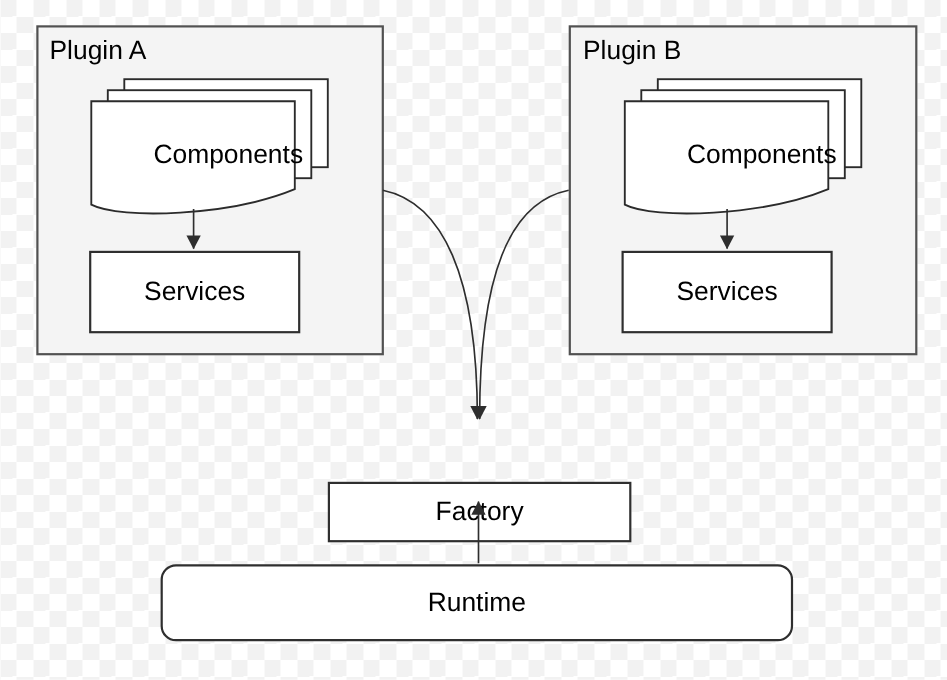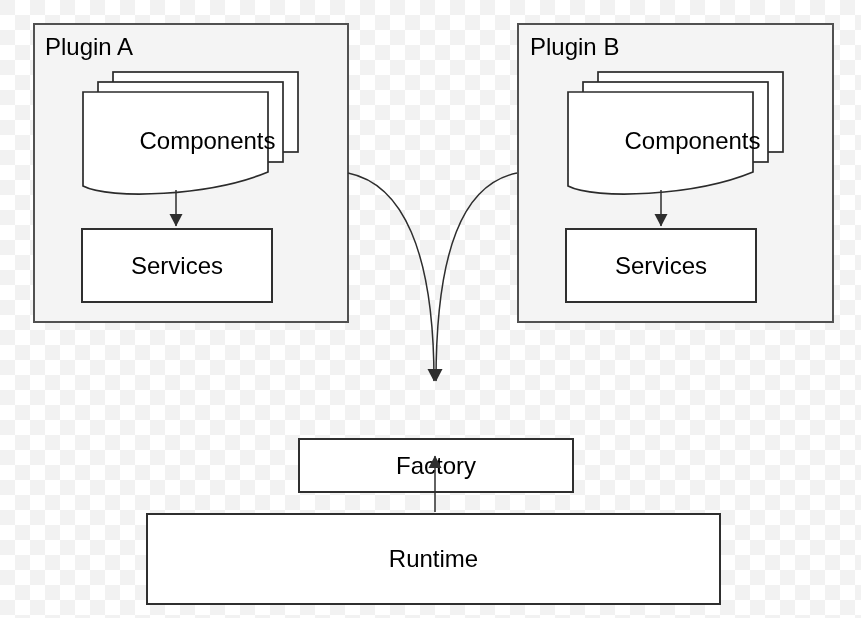--- a/index.html
+++ b/index.html
@@ -70,21 +70,21 @@
 
   <div class="node" style="left:81px; top:228px; width:192px; height:75px;">
     <span>Services</span>
   </div>
   <div class="node" style="left:565px; top:228px; width:192px; height:75px;">
     <span>Services</span>
   </div>
   <div class="node" style="left:298px; top:390px; width:276px; height:55px;margin-top:48px;">
     <span>Factory</span>
   </div>
-  <div class="node" style="left:146px; top:513px; width:575px; height:92px;">
+  <div class="node" style="left:146px; top:513px; width:575px; height:70px;border-radius:14px;">
     <span>Runtime</span>
   </div>
 
   <svg class="overlay" viewBox="0 0 861 618" xmlns="http://www.w3.org/2000/svg">
     <defs>
       <marker id="ah" markerUnits="userSpaceOnUse" markerWidth="13" markerHeight="14" refX="12" refY="7" orient="auto">
         <path d="M0,0.5 L12.5,7 L0,13.5 Z" fill="#2e2e2e"></path>
       </marker>
     </defs>
 

